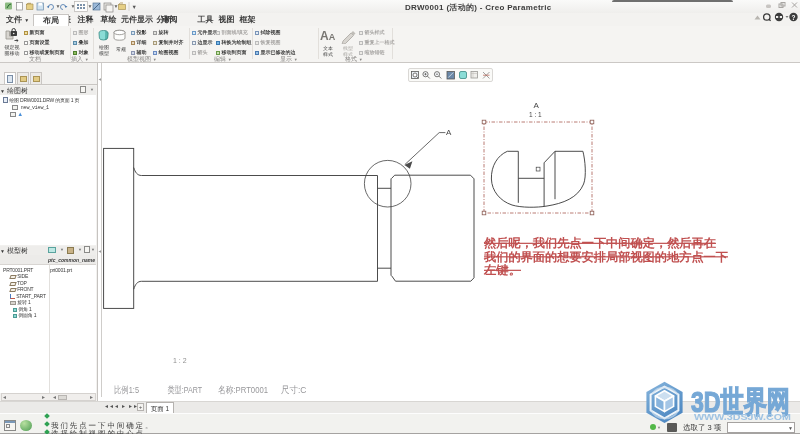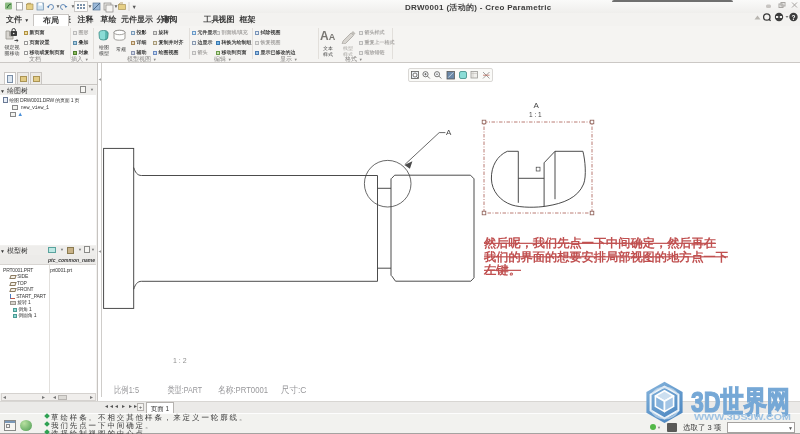--- a/index.html
+++ b/index.html
@@ -94,21 +94,21 @@
 
 <div class="abs" id="tabrow"></div>
 <div class="tab" style="left:5px;width:25px">文件 <span style="font-size:5px">▼</span></div>
 <div class="tab act" style="left:33px;width:36px">布局</div>
 <div class="tab" style="left:61px;width:12px">表</div>
 <div class="tab" style="left:76px;width:19px">注释</div>
 <div class="tab" style="left:99px;width:19px">草绘</div>
 <div class="tab" style="left:121px;width:30px">元件显示</div>
 <div class="tab" style="left:156px;width:17px">分析</div>
 <div class="tab" style="left:161px;width:17px">审阅</div>
-<div class="tab" style="left:203px;width:17px">工具</div>
+<div class="tab" style="left:197px;width:17px">工具</div>
 <div class="tab" style="left:218px;width:17px">视图</div>
 <div class="tab" style="left:239px;width:17px">框架</div>
 
 <div class="abs" id="ribbon"></div>
 <div class="rsep" style="left:70px"></div>
 <div class="rsep" style="left:93px"></div>
 <div class="rsep" style="left:189px"></div>
 <div class="rsep" style="left:252px"></div>
 <div class="rsep" style="left:318px"></div>
 <div class="rsep" style="left:392px"></div>
@@ -243,21 +243,20 @@
 <div class="abs" id="pagebar"></div>
 <div class="navb" style="left:104px">◄◄</div>
 <div class="navb" style="left:114px">◄</div>
 <div class="navb" style="left:121px">►</div>
 <div class="navb" style="left:128px">►►</div>
 <div class="abs" style="left:137px;top:403px;width:7px;height:8px;border:1px solid #b5b2af;background:#f4f3f0;font-size:6px;line-height:7px;text-align:center;color:#555">+</div>
 <div class="abs" style="left:146px;top:402px;width:28px;height:11px;background:#fff;border:1px solid #b5b2af;border-bottom:none;font-size:6.5px;text-align:center;line-height:11px;color:#333">页面 1</div>
 
 <div class="abs" id="msgarea"></div>
 <div class="dia" style="top:414px"></div>
-    <div class="msg" style="top:413px">草绘样条。不相交其他样条，来定义一轮廓线。</div>
 <div class="dia" style="top:422px"></div>
     <div class="msg" style="top:421px">我们先点一下中间确定。</div>
 <div class="dia" style="top:429.5px"></div>
     <div class="msg" style="top:428.5px">选择绘制视图的中心点。</div>
 
 <div class="abs" style="left:4px;top:420px;width:12px;height:11px;border:1px solid #8a8a88;background:#f6f5f2">
       <div style="width:10px;height:2px;background:#7a98b8"></div>
       <div style="width:4px;height:4px;margin:1px 0 0 1px;border:1px solid #888"></div>
     </div>
 <div class="abs" style="left:20px;top:420px;width:12px;height:11px;border-radius:50%;background:radial-gradient(circle at 35% 30%,#b8e0a0,#4a9a50)"></div>

